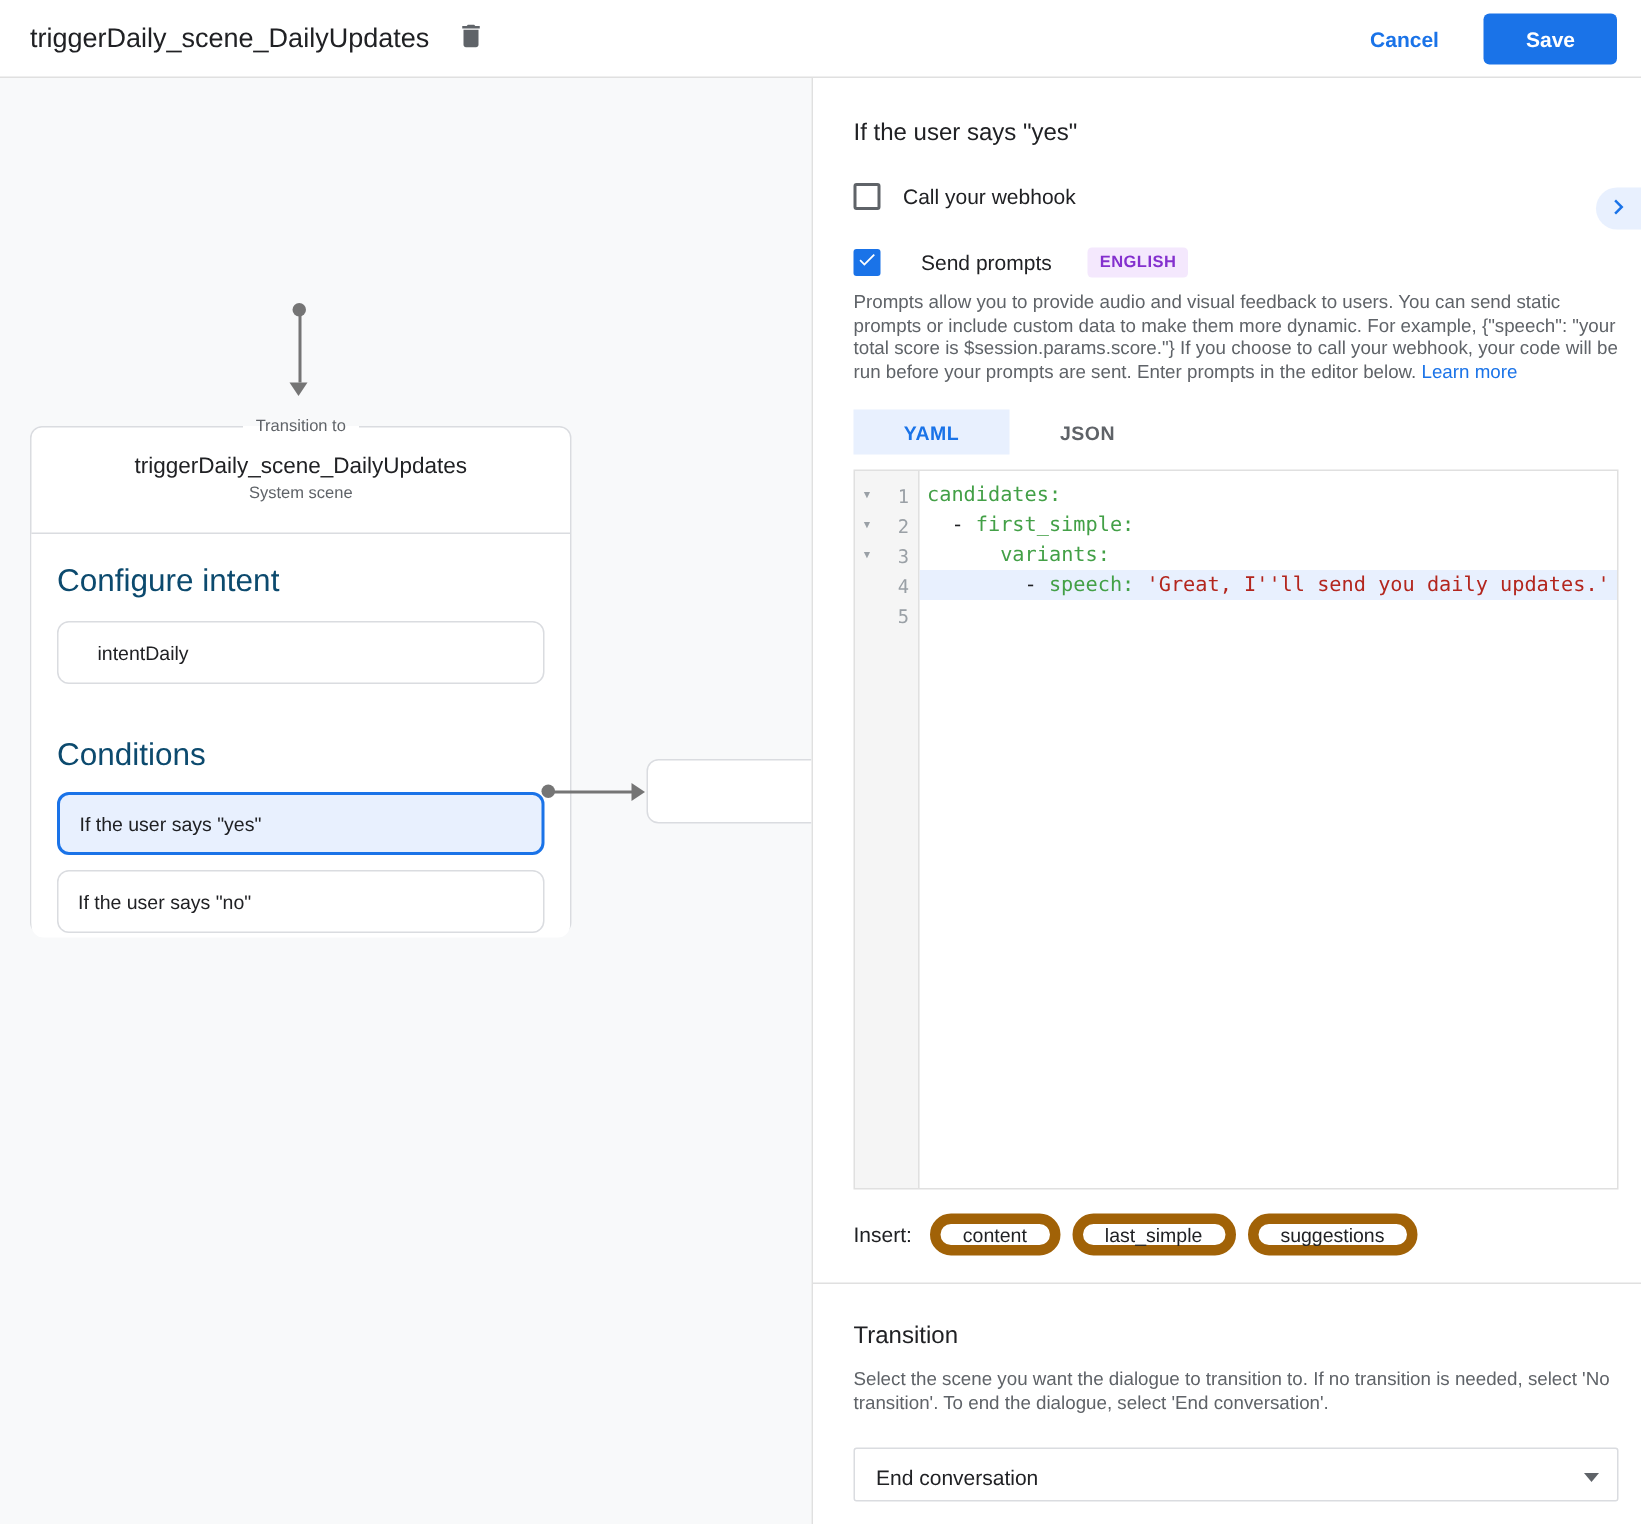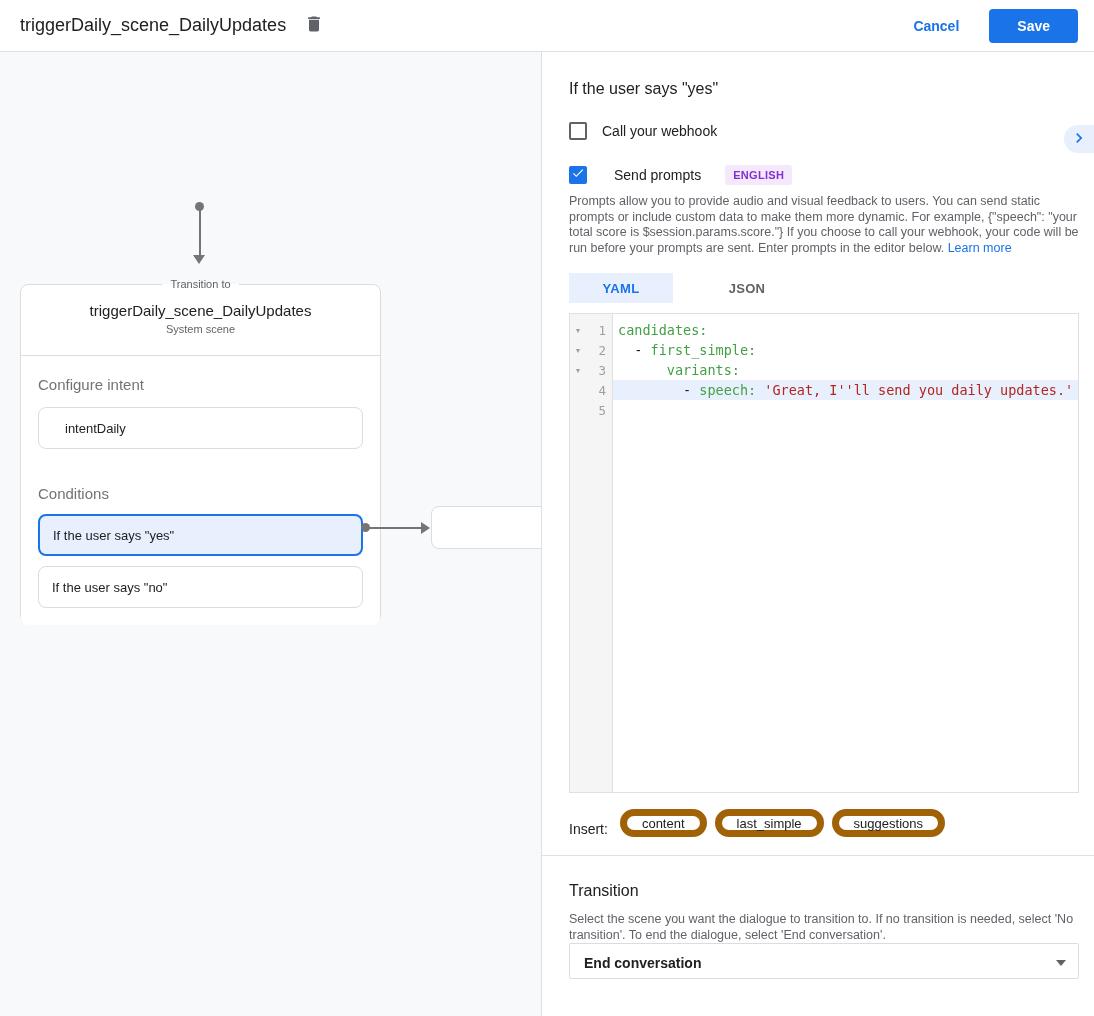--- a/index.html
+++ b/index.html
@@ -27,21 +27,21 @@
   fieldset.node legend { font-size: 11px; color: #5f6368; margin: 0 auto; padding: 0 8px; text-align: center; }
   .node-title { font-size: 15px; text-align: center; color: #202124; }
   .node-sub { font-size: 11px; text-align: center; color: #5f6368; margin-top: 4px; }
 
   .from-node { left: 79px; top: 72px; width: 241px; height: 85px; }
   .from-node .node-title { margin-top: 16px; }
 
   .to-node { left: 20px; top: 226px; width: 361px; height: 345px; background: #f1f3f4; padding: 0; }
   .to-head { padding: 12px 10px 20px; border-bottom: 1px solid #dadce0; }
   .to-body { background: #fff; border-radius: 0 0 8px 8px; padding: 20px 17px 0; height: 269px; }
-  .sec-label { font-size: 15px; color: #737373; }
+  .sec-label { font-size: 21px; color: #0c4a6e; }
   .intent-box { margin-top: 14px; height: 42px; border: 1px solid #dadce0; border-radius: 8px; background: #fff;
     font-size: 13px; color: #202124; display: flex; align-items: center; padding-left: 26px; cursor: pointer; }
   .cond-label { margin-top: 36px; }
   .cond { height: 42px; border: 1px solid #dadce0; border-radius: 8px; background: #fff;
     font-size: 13px; color: #202124; display: flex; align-items: center; padding-left: 13px; cursor: pointer; }
   .cond.yes { margin-top: 12px; background: #e8f0fe; border: 2px solid #1a73e8; }
   .cond.no { margin-top: 10px; }
 
   .dot { position: absolute; width: 9px; height: 9px; border-radius: 50%; background: #757575; }
   .vline { position: absolute; width: 2px; background: #757575; }
@@ -61,48 +61,48 @@
   .chk { width: 18px; height: 18px; border-radius: 2px; flex: none; cursor: pointer; }
   .chk.unchecked { border: 2px solid #5f6368; background: #fff; }
   .chk.checked { background: #1a73e8; display: flex; align-items: center; justify-content: center; }
   .chk-label { margin-left: 15px; font-size: 14px; font-weight: 400; color: #202124; }
   .lang-badge { margin-left: 12px; background: #f4e8fd; color: #8430ce; font-size: 11px; font-weight: 700;
     padding: 4px 8px; border-radius: 3px; letter-spacing: 0.3px; }
 
   .desc { margin-top: 9px; font-size: 12.5px; line-height: 15.5px; color: #5f6368; width: 510px; }
   .link { color: #1a73e8; text-decoration: none; cursor: pointer; }
 
-  .tabs { margin-top: 17px; display: flex; gap: 22px; }
+  .tabs { margin-top: 17px; display: flex; }
   .tab { width: 104px; height: 30px; display: flex; align-items: center; justify-content: center;
     font-size: 13px; font-weight: 700; letter-spacing: 0.3px; color: #5f6368; cursor: pointer; background: transparent; border: none; font-family: "Liberation Sans", sans-serif; }
   .tab.active { background: #e8f0fe; color: #1a73e8; }
 
   .editor { margin-top: 10px; height: 480px; width: 510px; display: flex; border: 1px solid #e0e0e0; background: #fff; }
   .gutter { width: 43px; flex: none; background: #f5f5f5; border-right: 1px solid #e0e0e0; padding-top: 6px; }
   .gline { height: 20px; display: flex; align-items: center; }
   .fold { width: 16px; text-align: center; font-size: 7px; color: #9aa0a6; }
   .lnum { flex: 1; text-align: right; padding-right: 6px; font-family: "DejaVu Sans Mono", monospace; font-size: 12.5px; color: #9aa0a6; }
   .codearea { flex: 1; padding-top: 6px; overflow: hidden; }
   .cline { height: 20px; line-height: 20px; white-space: pre; font-family: "DejaVu Sans Mono", monospace; font-size: 13.5px; padding-left: 5px; }
   .cline.hl { background: #e8f0fe; }
   .tk-key { color: #43a047; }
   .tk-str { color: #b3261e; }
   .tk-plain { color: #202124; }
 
-  .insert-row { margin-top: 16px; display: flex; align-items: flex-end; }
+  .insert-row { margin-top: 16px; display: flex; align-items: center; }
   .insert-label { font-size: 14px; color: #202124; margin-right: 12px; }
   .chip { height: 28px; padding: 0 15px; margin-right: 8px; border: 7px solid #a16207; border-radius: 14px;
     background: #fff; font-size: 13px; color: #202124; cursor: pointer; font-family: "Liberation Sans", sans-serif; }
 
   .divider { height: 1px; background: #e0e0e0; margin: 18px -16px 0 -27px; }
 
   .trans-title { margin-top: 26px; font-size: 16px; color: #202124; }
   .trans-desc { margin-top: 12px; font-size: 12.5px; line-height: 15.5px; color: #5f6368; width: 510px; }
-  .select { width: 510px; height: 36px; border: 1px solid #dadce0; border-radius: 2px;
-    display: flex; align-items: center; padding: 4px 12px 0 14px; font-size: 14px; color: #202124; cursor: pointer; background: #fff; font-weight: bold; }
+  .select { margin-top: 22px; width: 510px; height: 36px; border: 1px solid #dadce0; border-radius: 2px;
+    display: flex; align-items: center; padding: 4px 12px 0 14px; font-size: 14px; color: #202124; cursor: pointer; background: #fff; }
   .select-caret { margin-left: auto; width: 0; height: 0; border-left: 5px solid transparent; border-right: 5px solid transparent; border-top: 6px solid #5f6368; }
 </style>
 </head>
 <body>
 
 <div class="header">
   <span class="header-title">triggerDaily_scene_DailyUpdates</span>
   <button class="trash-btn">
     <span>
       <svg width="20" height="20" viewBox="0 0 24 24">

